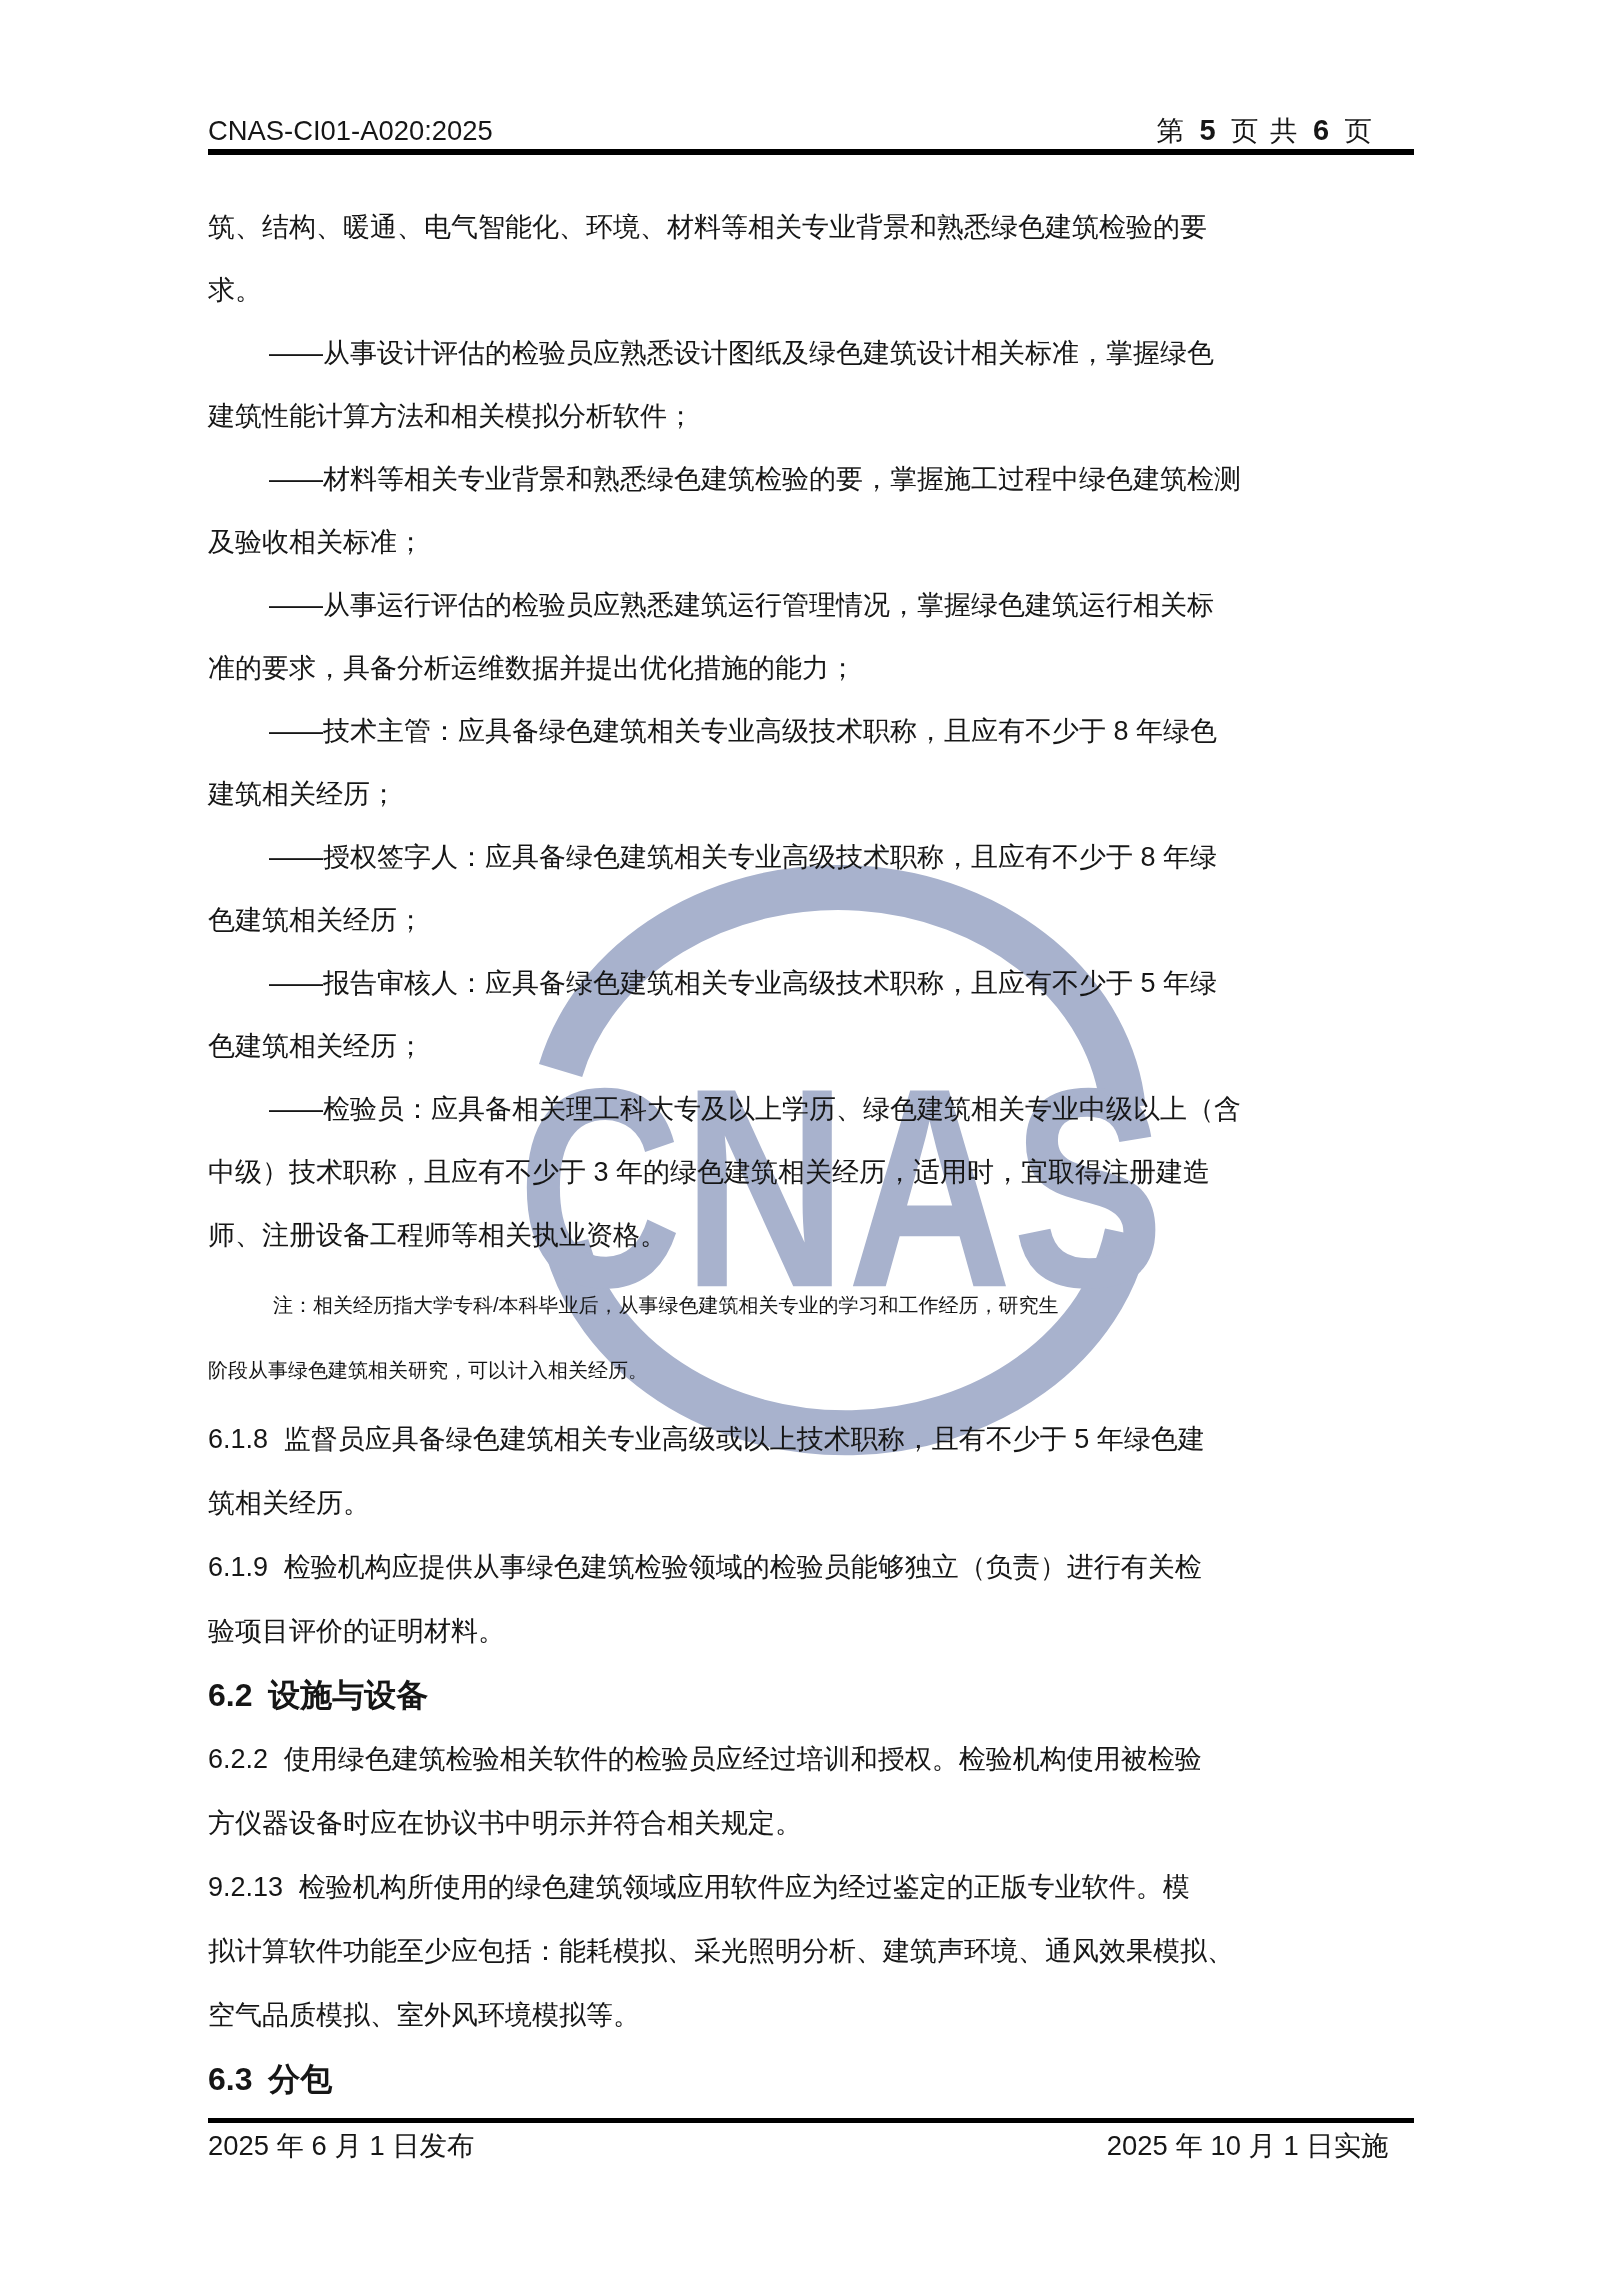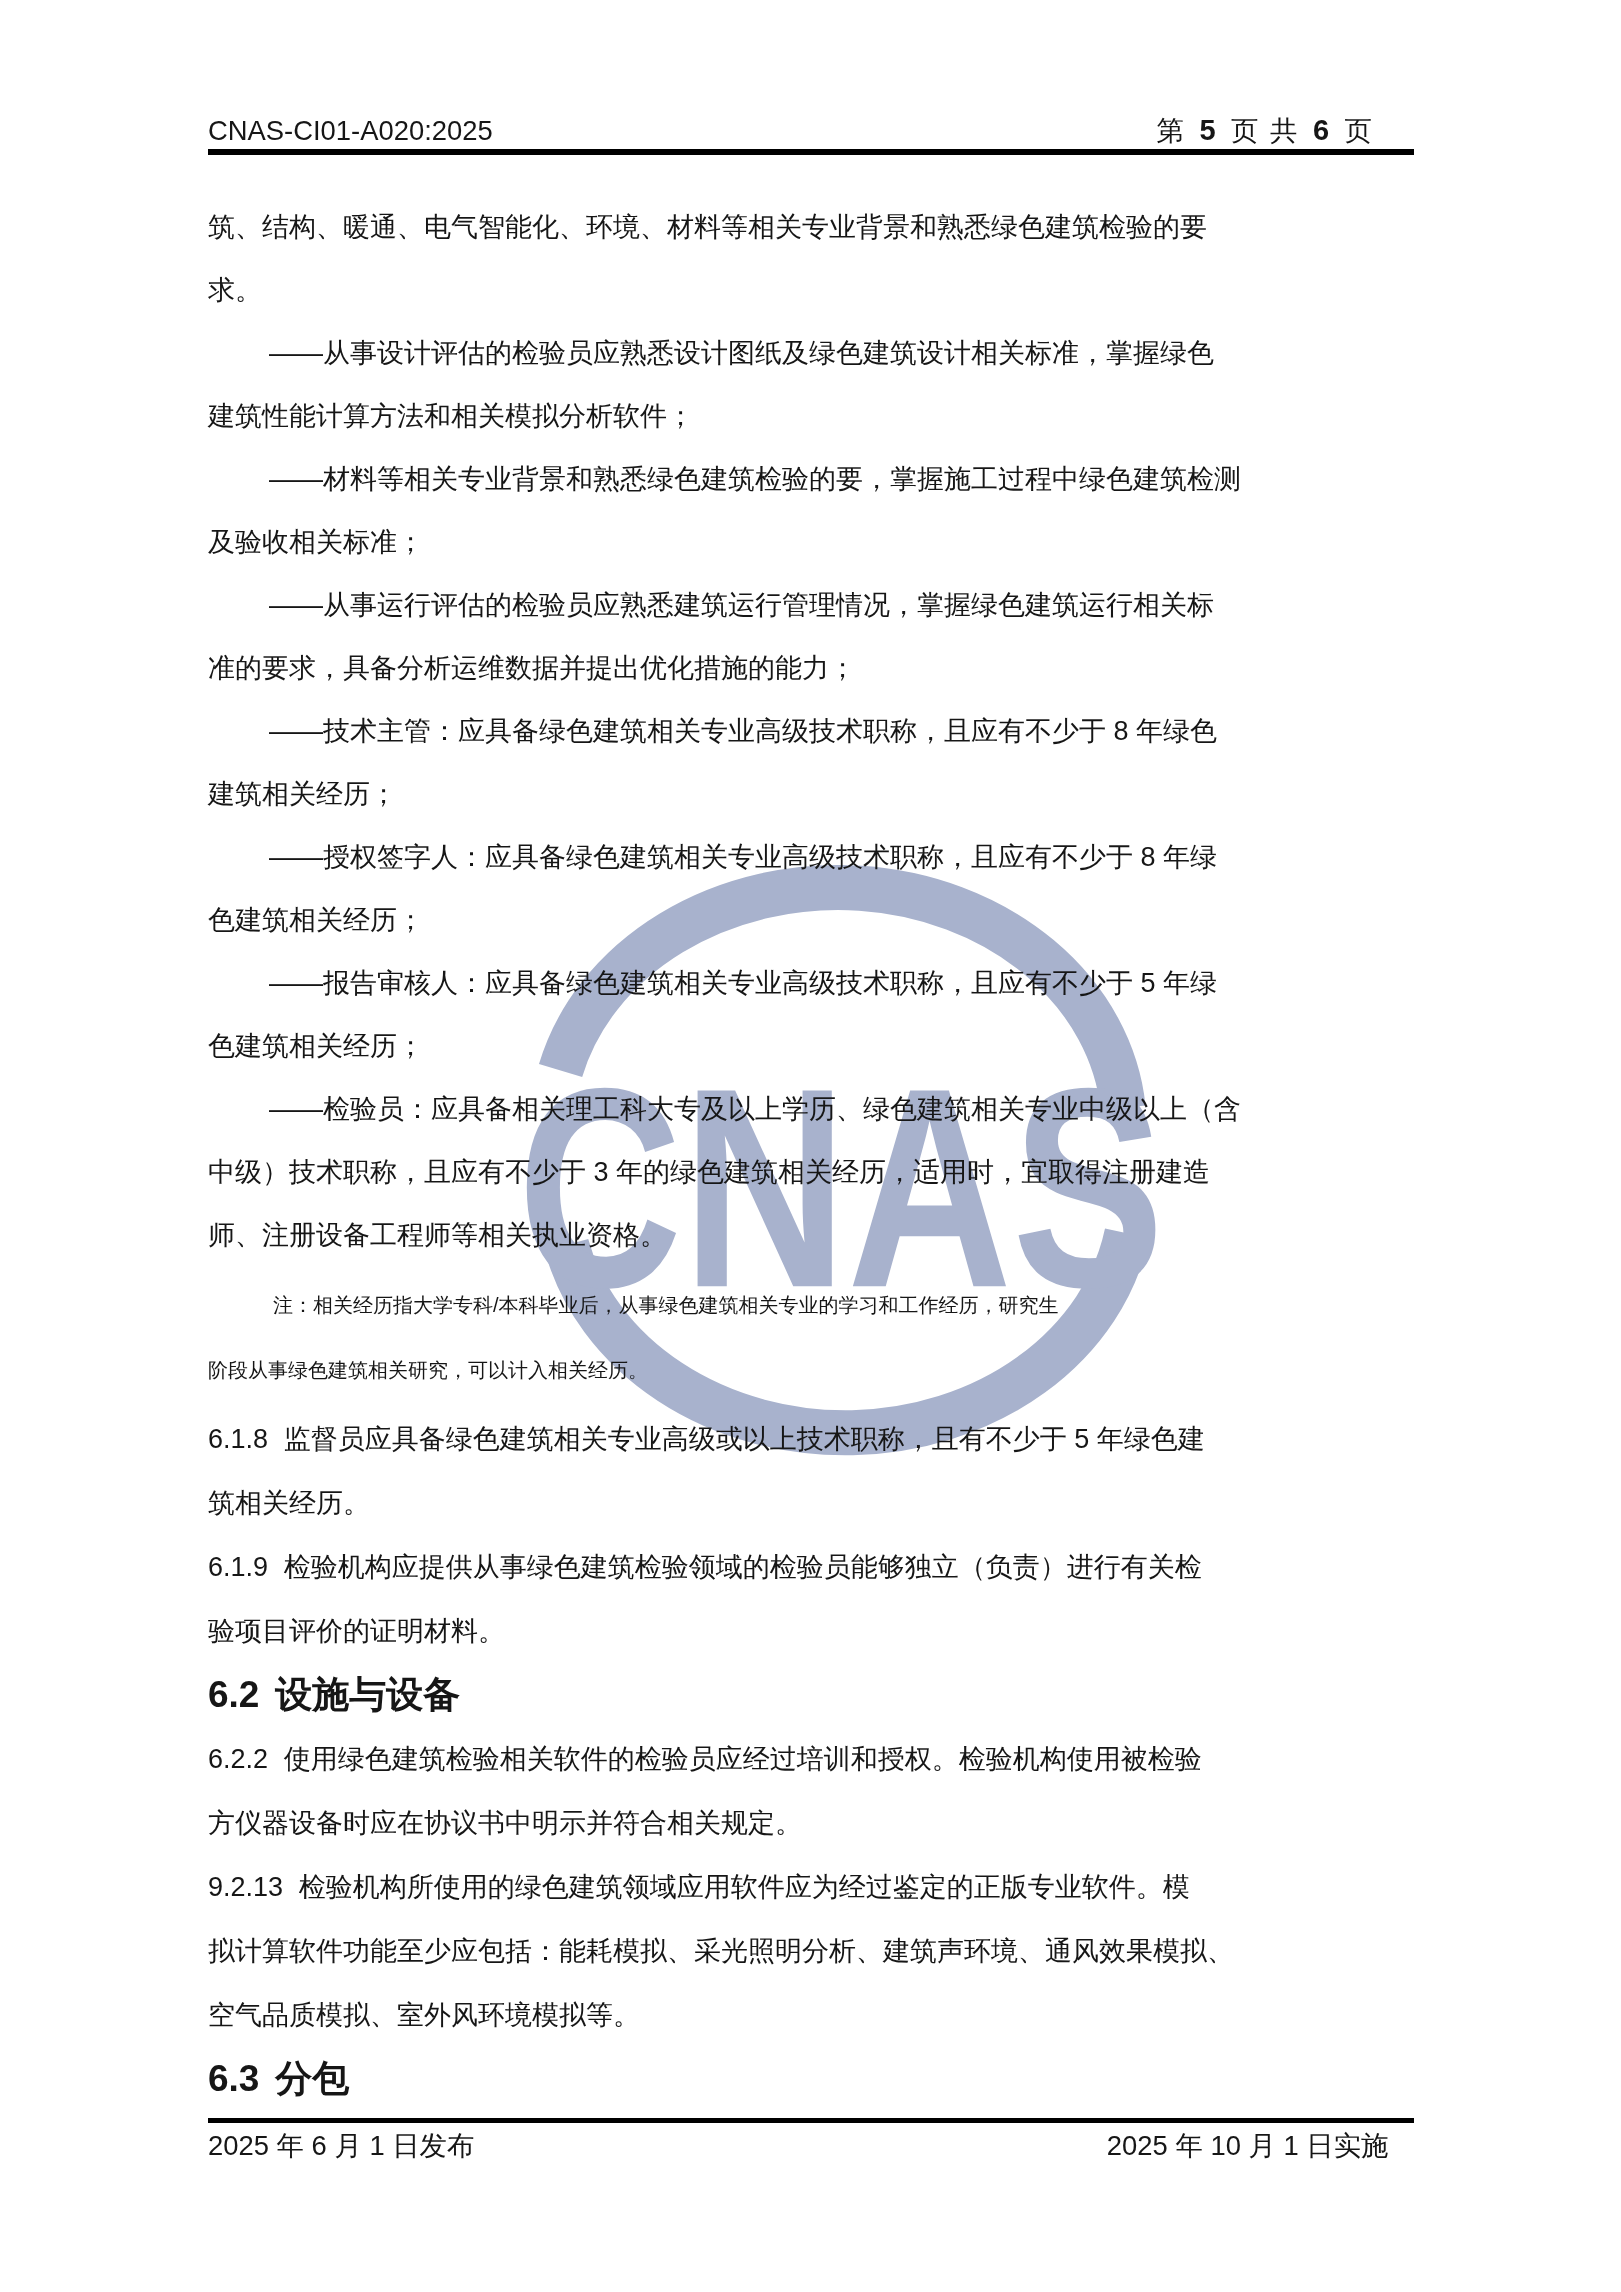--- a/index.html
+++ b/index.html
@@ -37,21 +37,21 @@
     height:63px;line-height:63px;font-size:27px;
     white-space:nowrap;
   }
   .line .cnum{font-family:"Liberation Sans",sans-serif;margin-right:15.7px;}
   .indent{padding-left:61px;}
   .note{height:65px;line-height:65px;font-size:20px;}
   .note.indent{padding-left:65px;}
   .gap6{margin-top:5.9px;}
   .gap4{margin-top:3.9px;}
   .late{height:64px;line-height:64px;}
-  .heading{font-weight:bold;font-size:37px;}
+  .heading{font-weight:bold;font-size:32px;}
   
   .watermark{position:absolute;left:0;top:0;z-index:1;pointer-events:none;}
 </style>
 </head>
 <body>
 
 <div class="page">
 
   <svg class="watermark" width="1621" height="2293" viewBox="0 0 1654 2339">
     <path d="M 572 1092 A 292 247 0 0 1 1146 1130" fill="none" stroke="#a8b2cd" stroke-width="46"></path>

